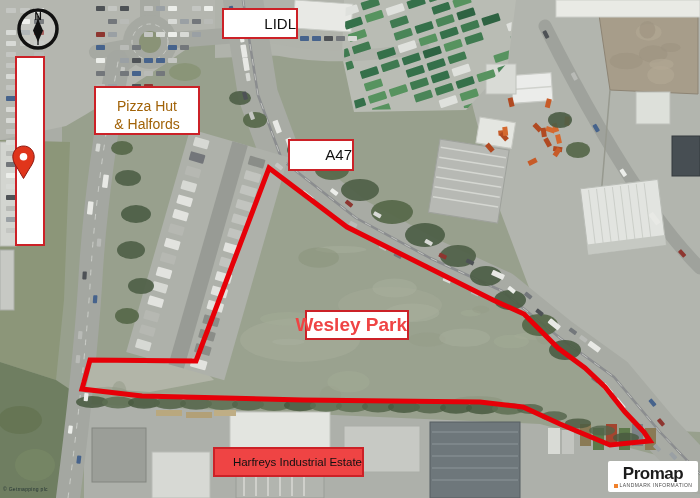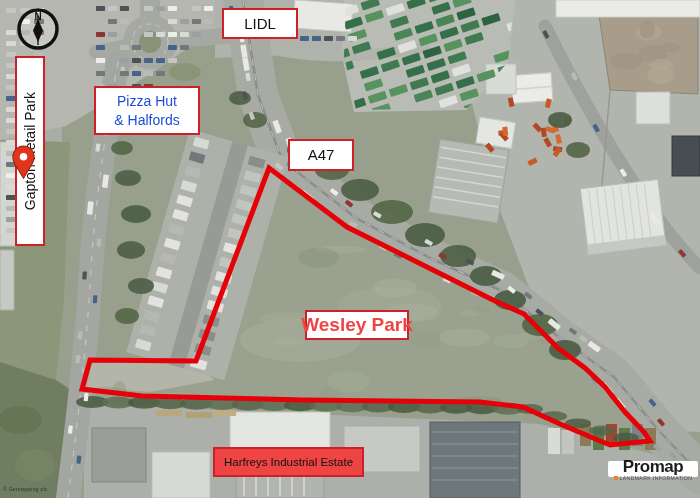--- a/index.html
+++ b/index.html
@@ -1,26 +1,26 @@
 <!DOCTYPE html>
 <html><head>
 <meta charset="utf-8">
 <style>
   html,body{margin:0;padding:0;background:#fff;}
   .canvas{position:relative;width:700px;height:498px;overflow:hidden;
           font-family:"Liberation Sans",sans-serif;background:#98a08d;}
   svg.layer{position:absolute;left:0;top:0;}
   .map-label{position:absolute;background:#fff;border:2px solid #000000;color:#111;
-             display:flex;align-items:center;justify-content:center;text-align:center;
+             display:flex;align-items:center;justify-content:flex-end;text-align:center;
              box-sizing:border-box;line-height:1.3;white-space:nowrap;}
   .map-label.vert span{transform:rotate(-90deg);white-space:nowrap;}
   .map-label.multi{flex-direction:column;}
   .compass{position:absolute;left:15px;top:6px;width:46px;height:46px;}
   .pin{position:absolute;left:12px;top:145px;width:23px;height:35px;}
-  .promap{position:absolute;left:608px;top:461px;width:90px;height:16px;background:#fff;
+  .promap{position:absolute;left:608px;top:461px;width:90px;height:31px;background:#fff;
           border-radius:2px;display:flex;flex-direction:column;align-items:center;
           justify-content:center;gap:1px;}
   .promap .brand{font-weight:bold;font-size:17px;letter-spacing:-0.5px;color:#1c1c1c;line-height:1;}
   .promap .sub{display:flex;align-items:center;gap:2px;font-size:5px;letter-spacing:0.45px;
                color:#4a4a4a;line-height:1;}
   .promap .sq{width:4px;height:4px;background:#f0812c;display:inline-block;}
   .credit{position:absolute;left:3px;top:486px;font-size:5px;color:#15242a;opacity:.85;
           letter-spacing:.3px;}
 </style>
 </head>
@@ -568,21 +568,21 @@
     </svg>
 
   <div class="map-label vert" style="left: 15px; top: 56px; width: 30px; height: 190px; font-size: 14px; border-color: rgb(204, 33, 39); background: rgb(255, 255, 255); color: rgb(17, 17, 17);">
     <span>Gapton Retail Park</span>
   </div>
 
   <div class="map-label" style="left: 222px; top: 8px; width: 76px; height: 31px; font-size: 15px; border-color: rgb(204, 33, 39); background: rgb(255, 255, 255); color: rgb(17, 17, 17);">
     <span>LIDL</span>
   </div>
 
-  <div class="map-label multi" style="left: 94px; top: 86px; width: 106px; height: 49px; font-size: 14px; border-color: rgb(204, 33, 39); background: rgb(255, 255, 255); color: #1d4ed8;">
+  <div class="map-label multi" style="left: 94px; top: 86px; width: 106px; height: 49px; font-size: 14px; border-color: rgb(204, 33, 39); background: rgb(255, 255, 255); color: #a16207;">
     <span>Pizza Hut</span>
     <span>&amp; Halfords</span>
   </div>
 
   <div class="map-label" style="left: 288px; top: 139px; width: 66px; height: 32px; font-size: 15px; border-color: rgb(204, 33, 39); background: rgb(255, 255, 255); color: rgb(17, 17, 17);">
     <span>A47</span>
   </div>
 
   <div class="map-label" style="left: 305px; top: 310px; width: 104px; height: 30px; font-size: 19px; font-weight: bold; border-color: rgb(204, 33, 39); background: rgb(255, 255, 255); color: #ef4444;">
     <span>Wesley Park</span>

